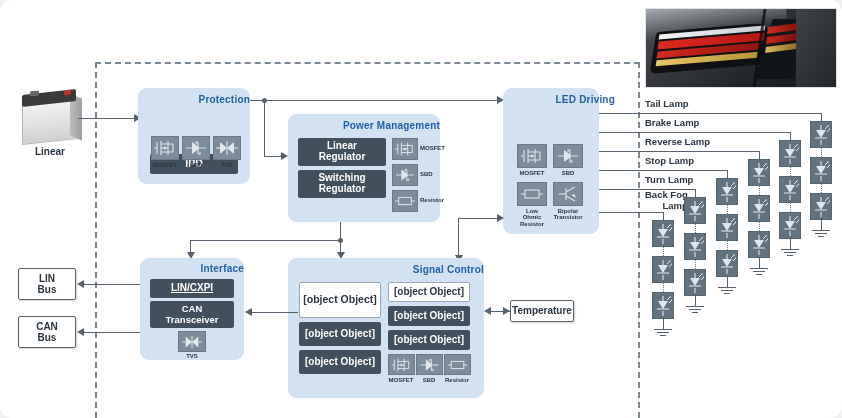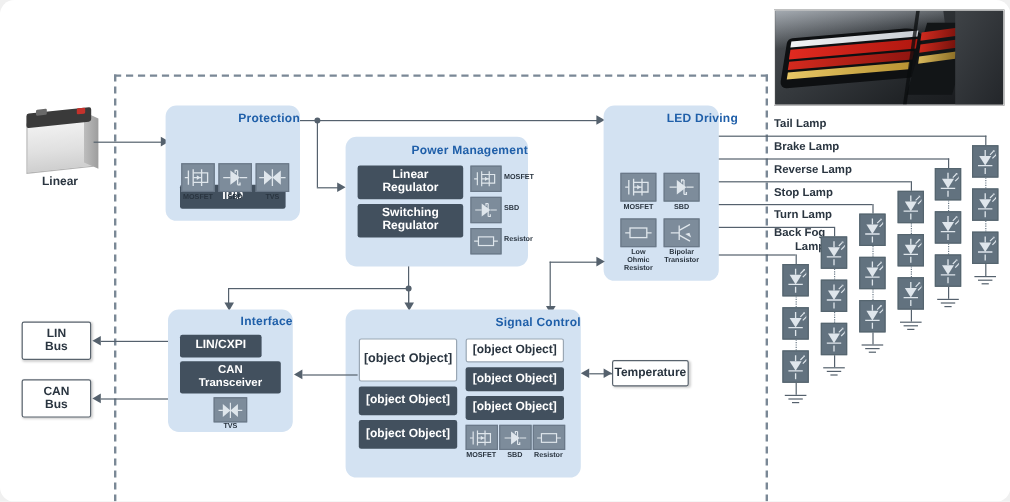--- a/index.html
+++ b/index.html
@@ -230,21 +230,21 @@
 Transistor</div>
   </div>
 
   <div class="abs vline" style="left:458px;top:218px;height:42px;"></div>
   <div class="abs hline" style="left:458px;top:218px;width:44px;"></div>
   <div class="abs arw arw-r" style="left:497px;top:214px;"></div>
   <div class="abs arw arw-d" style="left:455px;top:255px;"></div>
 
   <div class="abs panel" style="left:140px;top:258px;width:104px;height:102px;">
     <div class="panel-title abs" style="left:0;top:5px;width:104px;font-size:10px;">Interface</div>
-    <div class="dblock abs" style="left:10px;top:21px;width:68px;height:19px;font-size:10px;">LIN/CXPI</div>
+    <div class="dblock abs" style="left:10px;top:21px;width:84px;height:19px;font-size:10px;text-decoration:underline;">LIN/CXPI</div>
     <div class="dblock abs" style="left:10px;top:43px;width:84px;height:27px;font-size:9.5px;white-space:pre-line;">CAN
 Transceiver</div>
     <div class="ctile abs" style="left:38px;top:73px;width:28px;height:21px;">
       <svg width="24" height="18" viewBox="0 0 24 20">
           <g stroke="#dfe6ec" stroke-width="1.1" fill="none">
             <path d="M1 10h4M19 10h4"></path>
             <path d="M12 3v14"></path>
           </g>
           <path d="M5 4l7 6-7 6z" fill="#dfe6ec"></path>
           <path d="M19 4l-7 6 7 6z" fill="#dfe6ec"></path>

